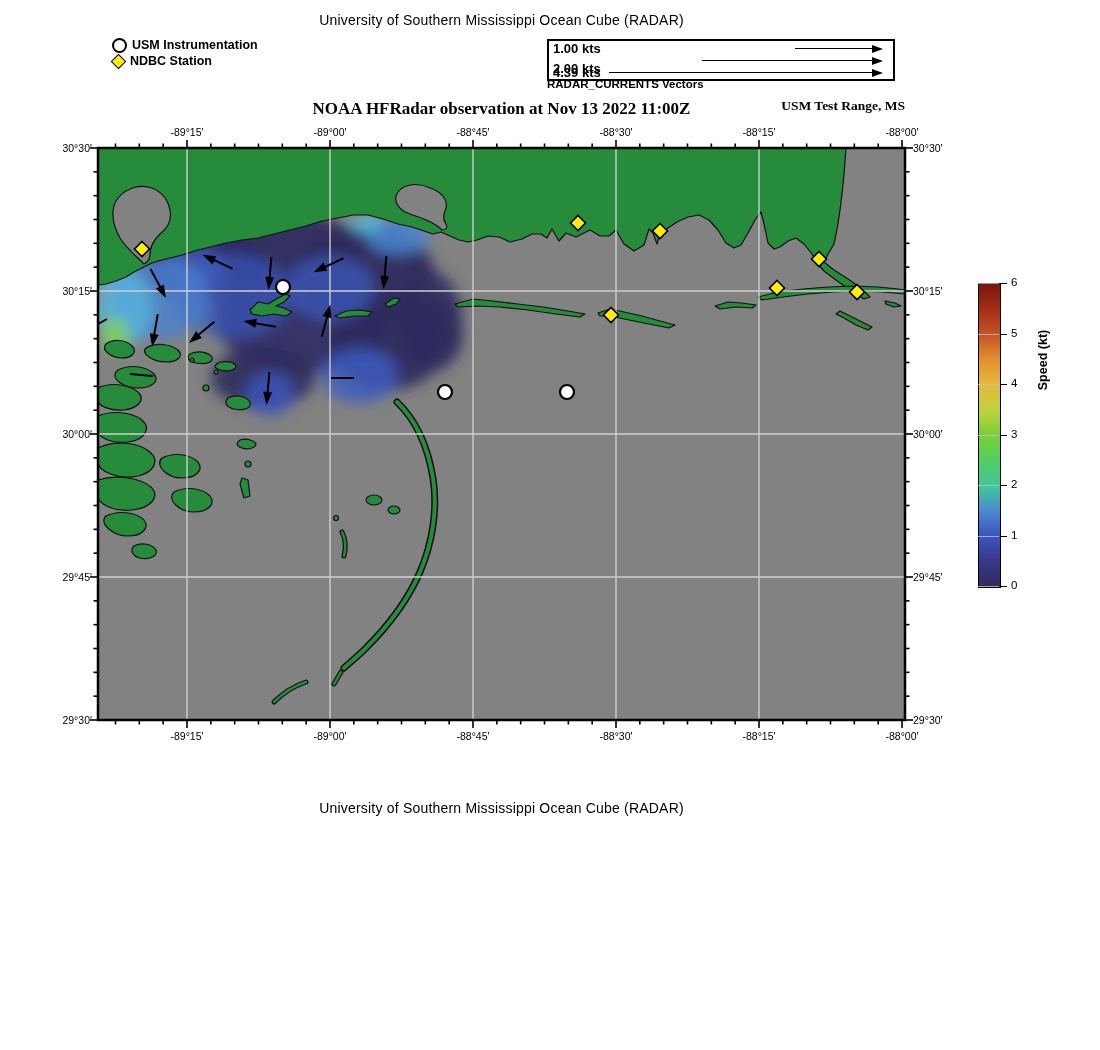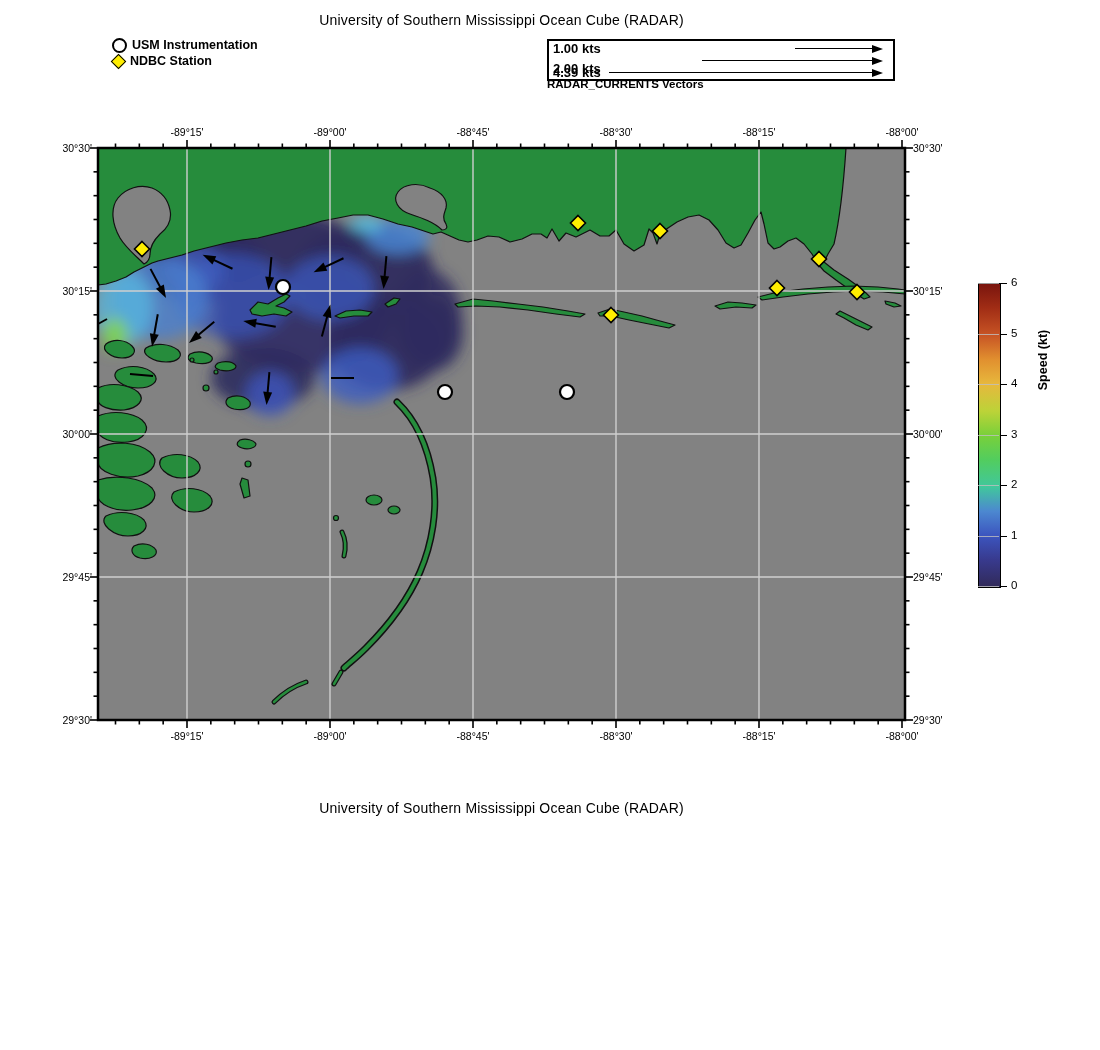--- a/index.html
+++ b/index.html
@@ -55,20 +55,22 @@
       <div class="vec-head" style="left: 323px; top: 3.5px;"></div>
       <div class="vec-label" style="top: 22px;">2.00 kts</div>
       <div class="vec-line" style="left: 153px; top: 19px; width: 170px;"></div>
       <div class="vec-head" style="left: 323px; top: 15.5px;"></div>
       <div class="vec-label" style="top: 26px;">4.39 kts</div>
       <div class="vec-line" style="left: 60px; top: 31px; width: 263px;"></div>
       <div class="vec-head" style="left: 323px; top: 27.5px;"></div>
     </div>
   <div id="vector-caption" class="abs">RADAR_CURRENTS Vectors</div>
 
+  <div id="subtitle" class="abs serif">NOAA HFRadar observation at Nov 13 2022 11:00Z</div>
+  <div id="range-label" class="abs serif">USM Test Range, MS</div>
 
   <svg id="map-svg" width="807" height="572" viewBox="0 0 807 572">
     <defs>
       <filter id="soft" x="-30%" y="-30%" width="160%" height="160%">
         <feGaussianBlur stdDeviation="7"></feGaussianBlur>
       </filter>
       <clipPath id="mapclip">
           <rect x="0" y="0" width="807" height="572"></rect>
         </clipPath>
     </defs>

